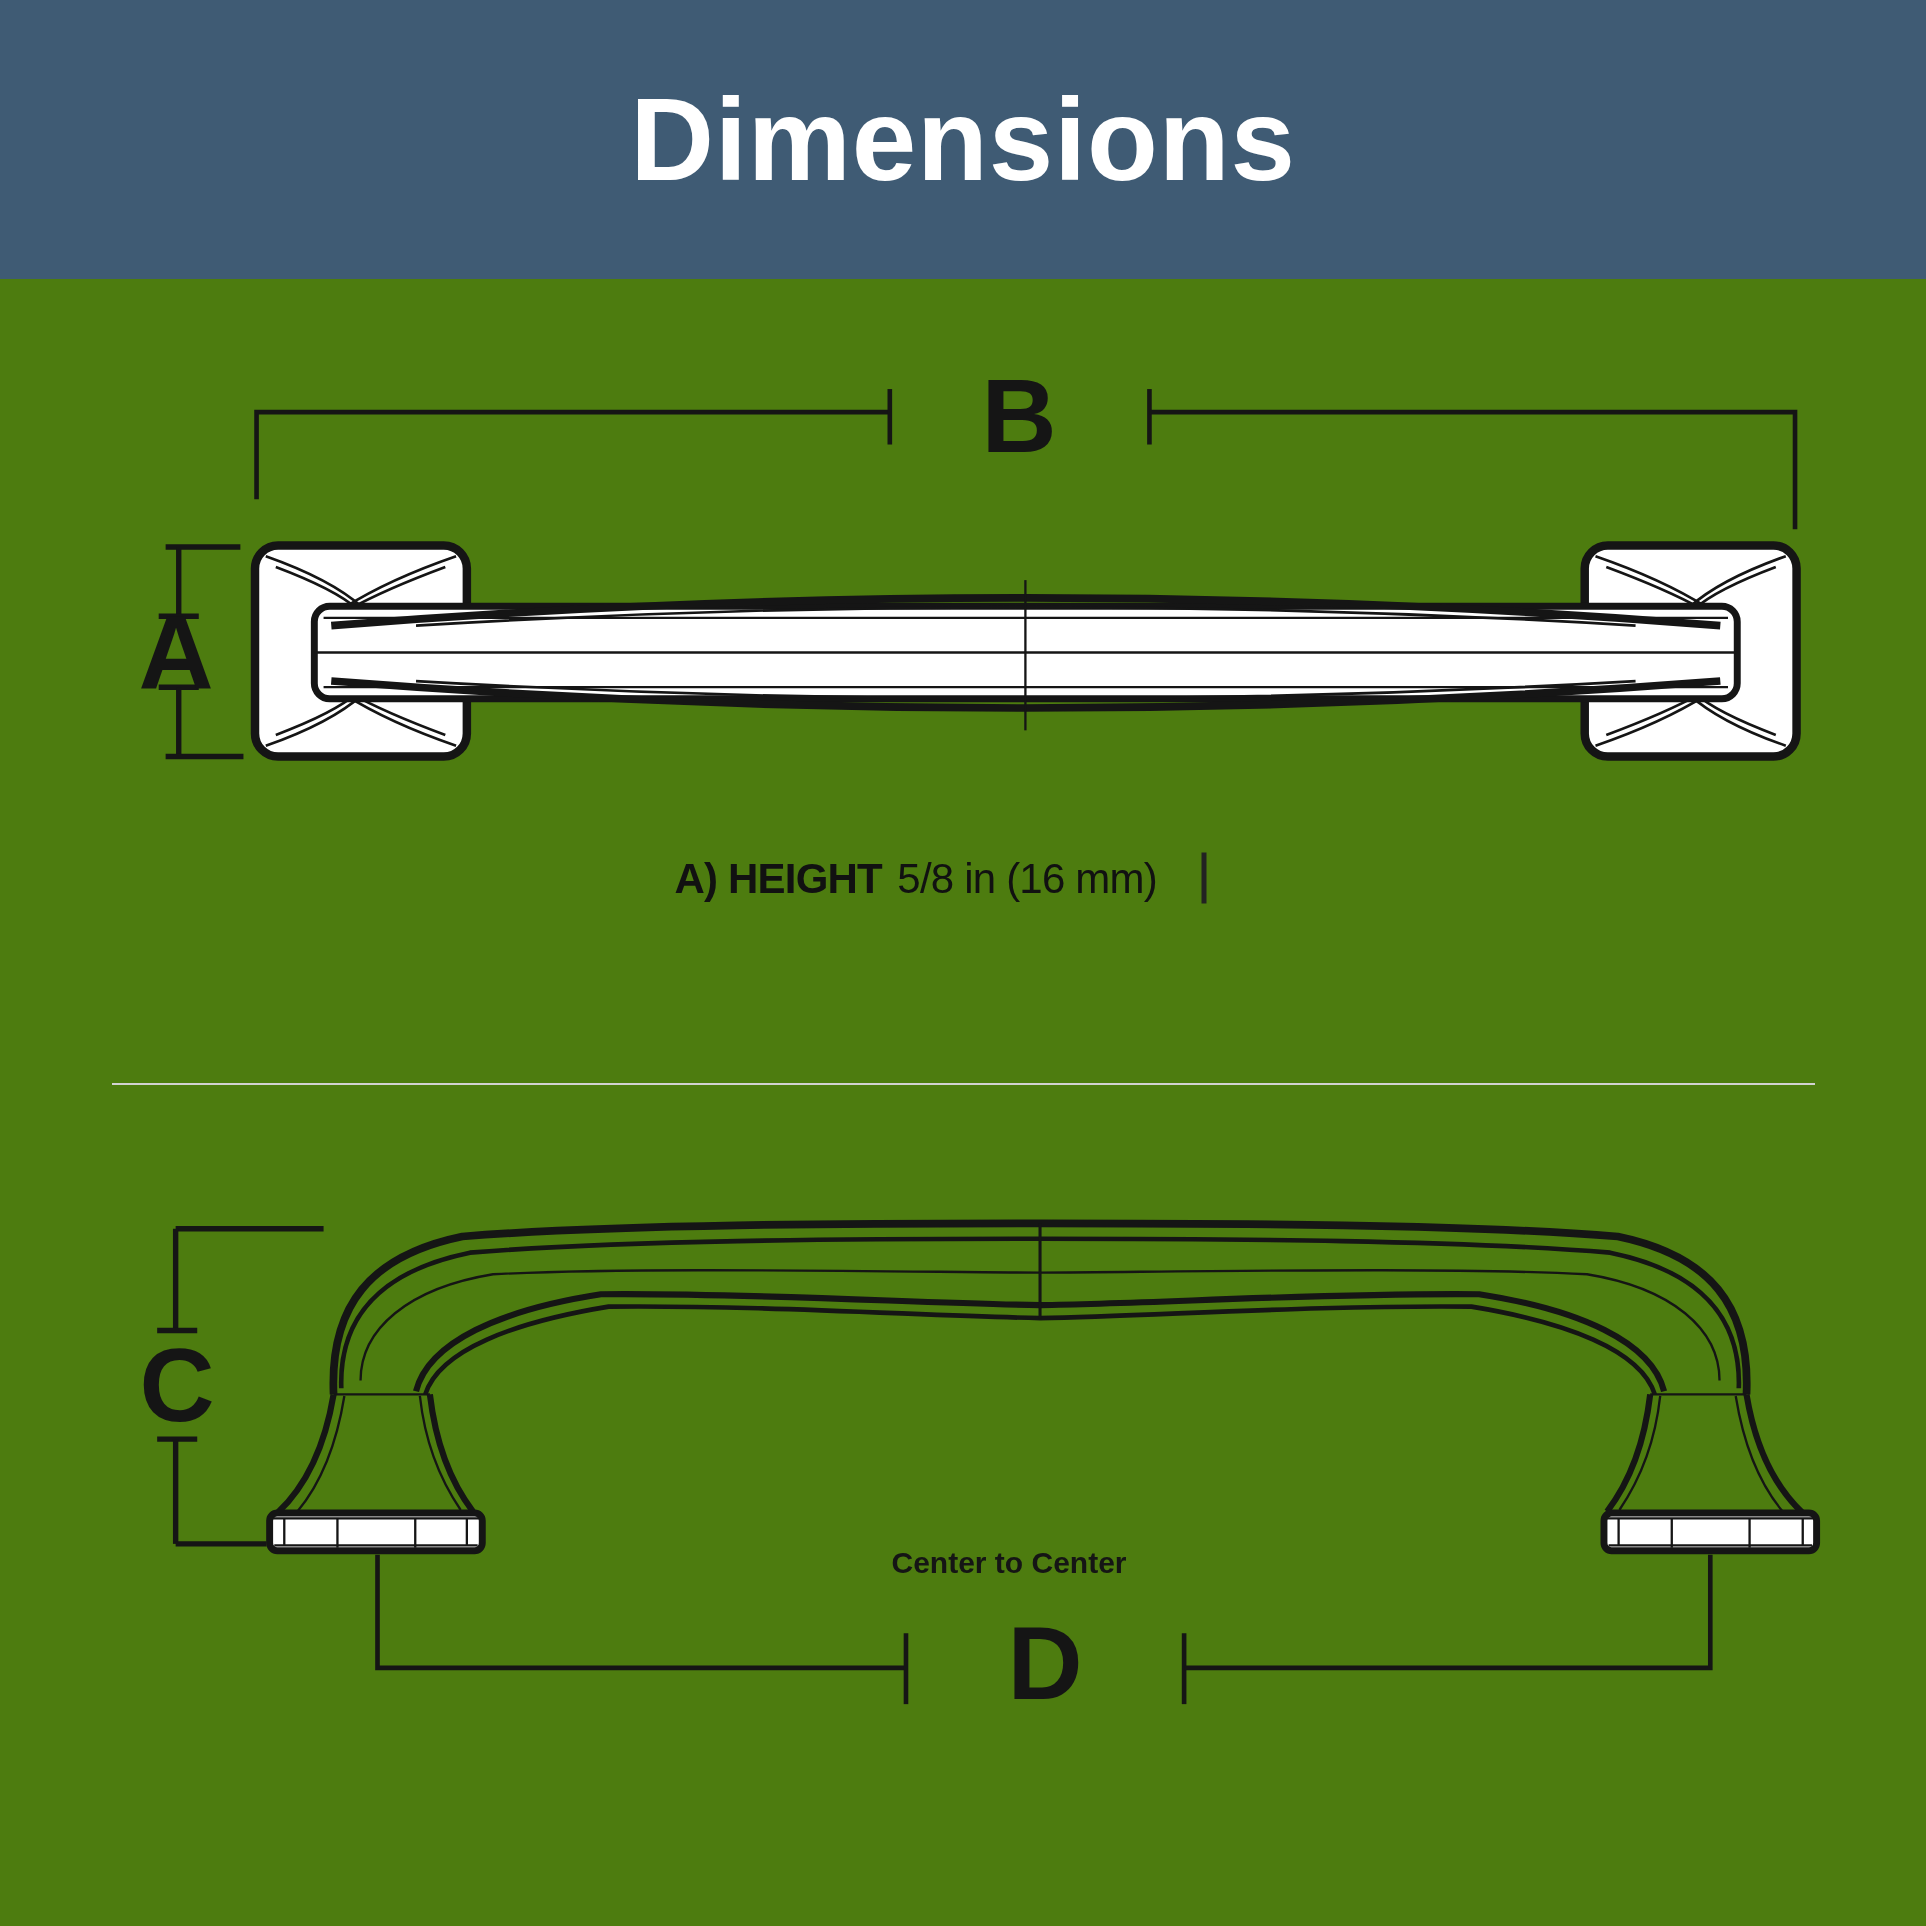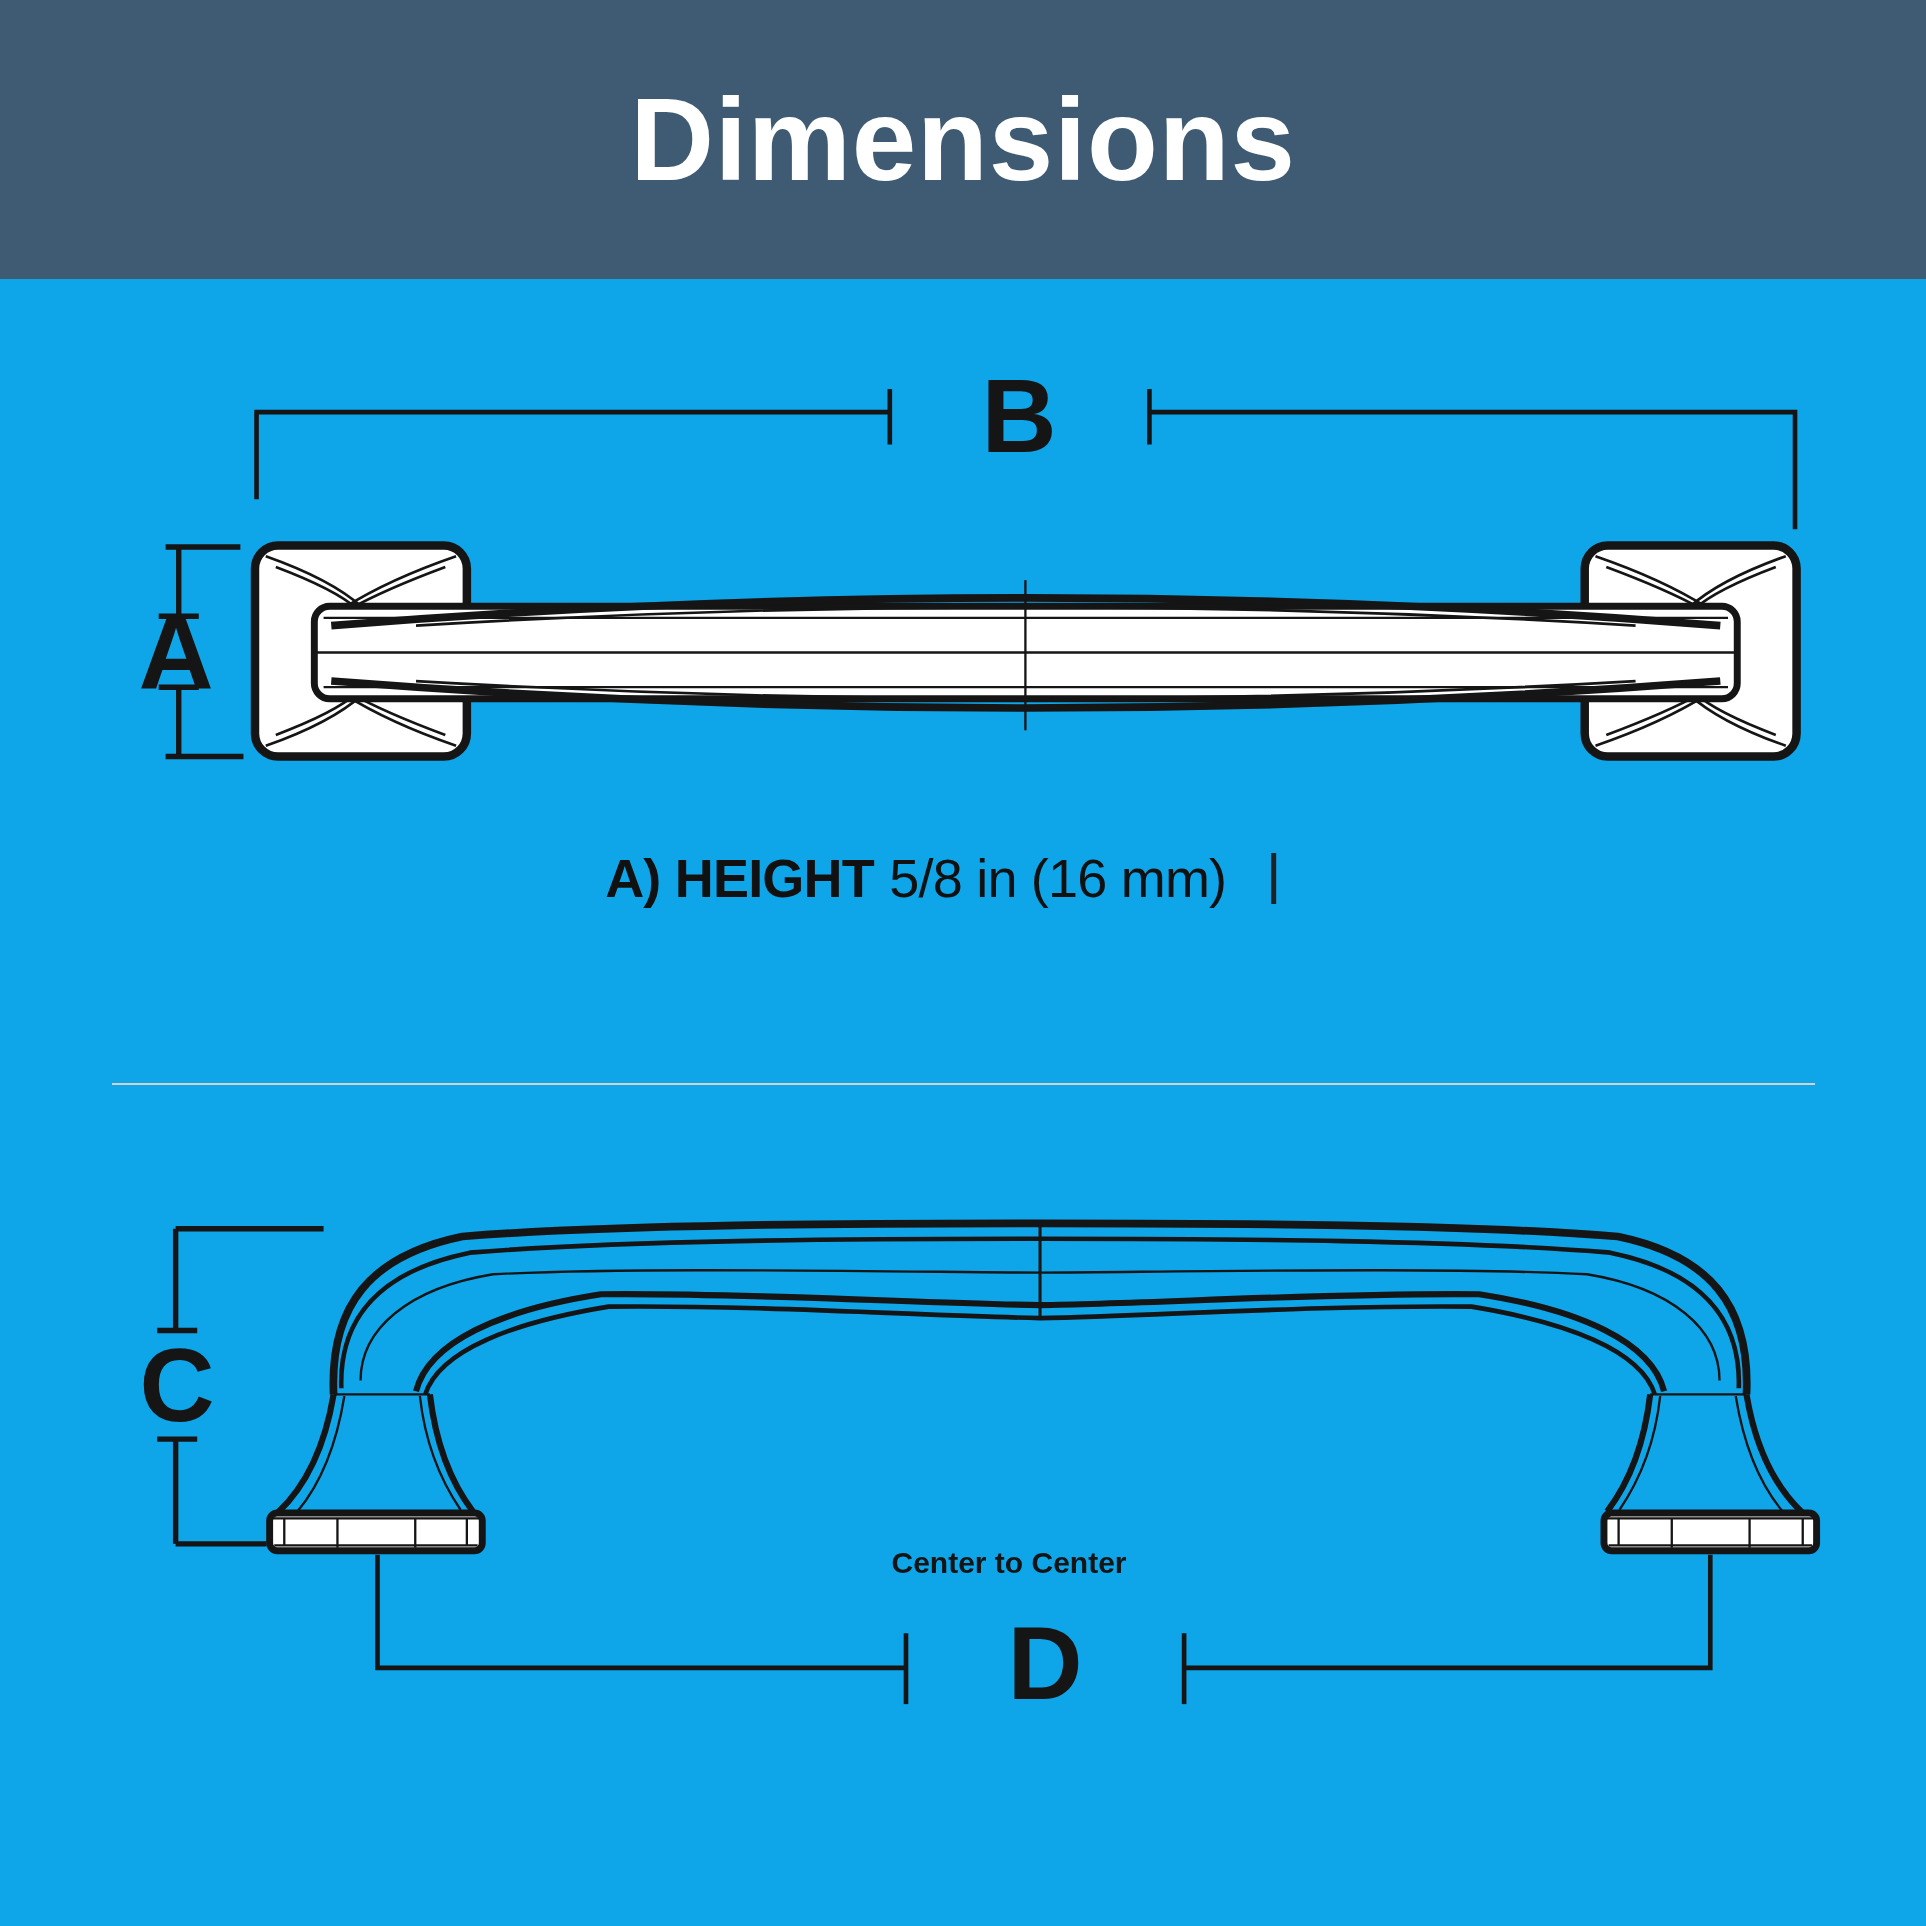--- a/index.html
+++ b/index.html
@@ -5,21 +5,21 @@
   html, body {
     margin: 0;
     padding: 0;
     background: #ffffff;
     font-family: "Liberation Sans", sans-serif;
   }
   .canvas {
     position: relative;
     width: 1926px;
     height: 1926px;
-    background: #0ea5e9;
+    background: #4d7c0f;
     overflow: hidden;
   }
   .header-band {
     position: absolute;
     left: 0; top: 0;
     width: 1926px; height: 279px;
     display: flex;
     align-items: center;
     justify-content: center;
   }
@@ -50,21 +50,21 @@
     font-weight: bold;
     color: #151515;
     white-space: nowrap;
   }
   .spec-row {
     position: absolute;
     transform: translate(-50%, -50%);
     display: flex;
     align-items: center;
     white-space: nowrap;
-    font-size: 54px;
+    font-size: 42px;
     letter-spacing: -0.8px;
     color: #111111;
   }
   .spec-group { display: flex; align-items: baseline; }
   .spec-bold { font-weight: bold; margin-right: 15.4px; }
   .spec-val  { font-weight: normal; }
   .spec-sep {
     width: 4.6px;
     height: 51px;
     background: #222222;

